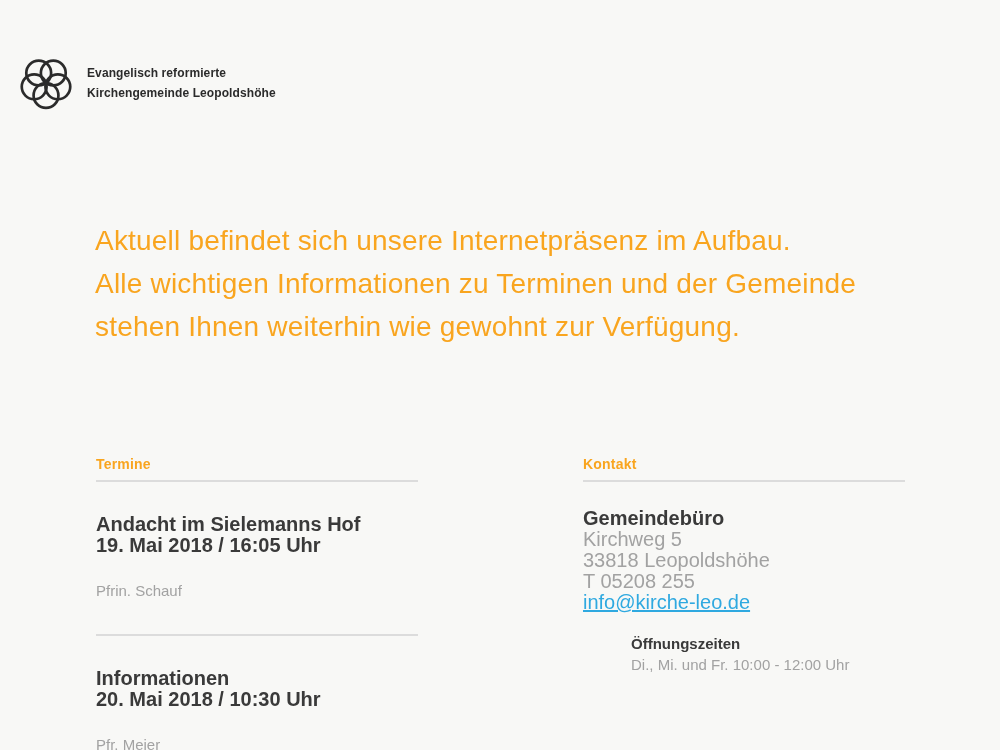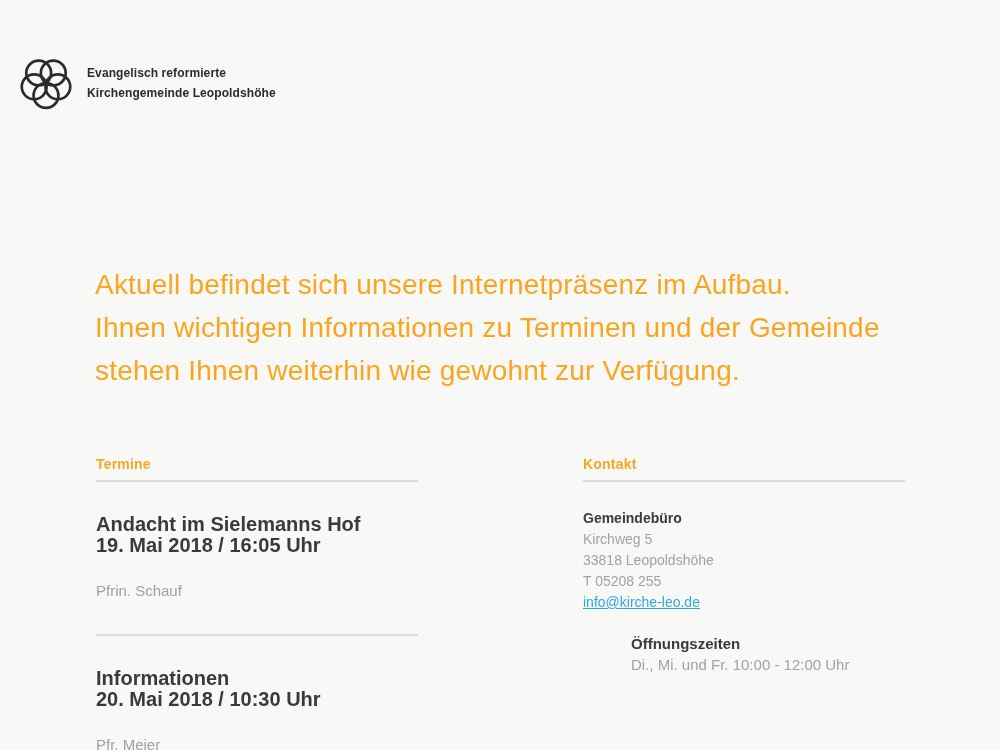--- a/index.html
+++ b/index.html
@@ -30,21 +30,20 @@
   .headline {
     position: absolute;
     top: 219px;
     left: 95px;
     width: 840px;
     font-size: 28px;
     line-height: 43px;
     font-weight: 400;
     color: #f9a51f;
     letter-spacing: 0.2px;
-    margin-top: 44px;
   }
   .columns {
     position: absolute;
     top: 456px;
     left: 96px;
     width: 809px;
     height: 294px;
   }
   .col { position: absolute; top: 0; width: 322px; }
   .col-termine { left: 0; }
@@ -64,21 +63,21 @@
     font-weight: bold;
     line-height: 21px;
     color: #3a3a3a;
   }
   .event-person {
     margin-top: 24px;
     font-size: 15px;
     line-height: 21px;
     color: #a2a2a2;
   }
-  .contact-block { margin-top: 26px; font-size: 14px; line-height: 21px; }
+  .contact-block { margin-top: 26px; font-size: 20px; line-height: 21px; }
   .contact-name, .hours-title { font-weight: bold; color: #3a3a3a; }
   .contact-line { color: #a2a2a2; }
   .email-link { color: #2fa9e0; text-decoration: underline; }
   .hours-block { margin-top: 20px; font-size: 15px; line-height: 21px; margin-left: 48px; }
 </style>
 </head>
 <body>
 
 <header class="header">
   <svg class="logo-icon" viewBox="0 0 100 100" aria-hidden="true">
@@ -91,21 +90,21 @@
     </g>
   </svg>
   <div class="org-name">
     <div>Evangelisch reformierte</div>
     <div>Kirchengemeinde Leopoldshöhe</div>
   </div>
 </header>
 
 <div class="headline">
   <div>Aktuell befindet sich unsere Internetpräsenz im Aufbau.</div>
-  <div>Ihnen wichtigen Informationen zu Terminen und der Gemeinde</div>
+  <div>Alle wichtigen Informationen zu Terminen und der Gemeinde</div>
   <div>stehen Ihnen weiterhin wie gewohnt zur Verfügung.</div>
 </div>
 
 <div class="columns">
 
   <section class="col col-termine">
     <h3 class="section-title">Termine</h3>
     <div class="divider"></div>
 
     <div class="event">

